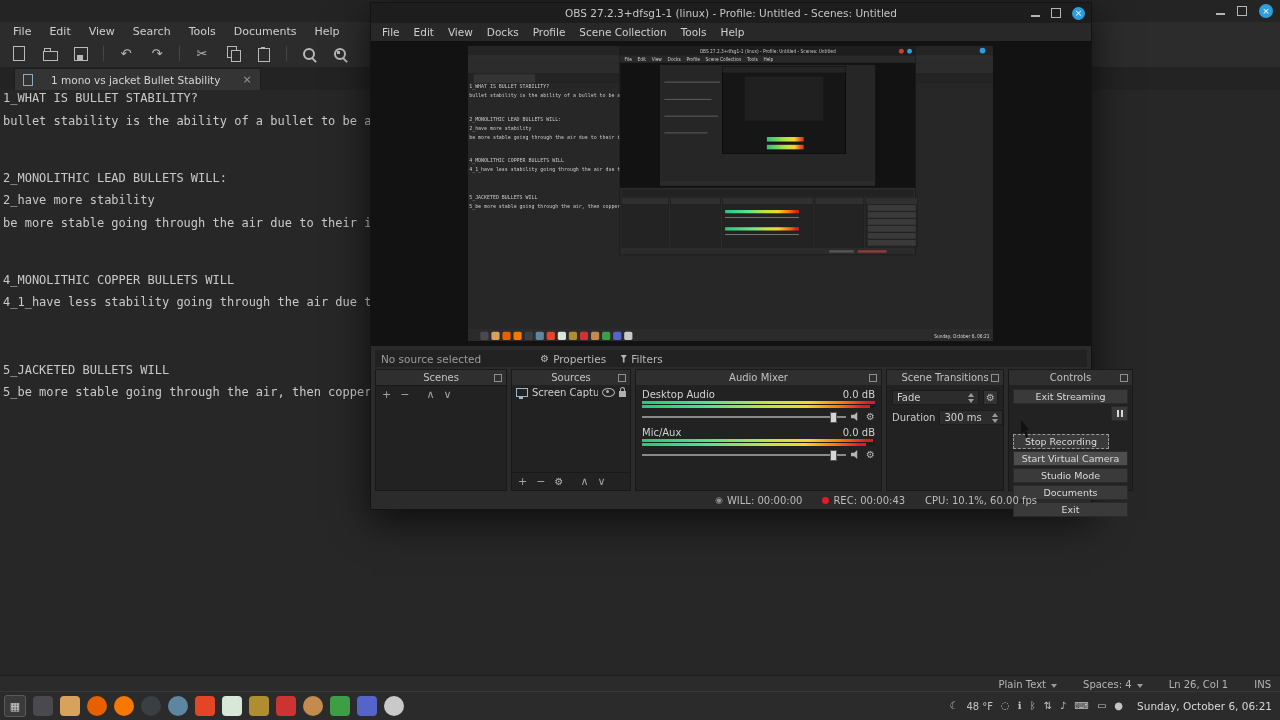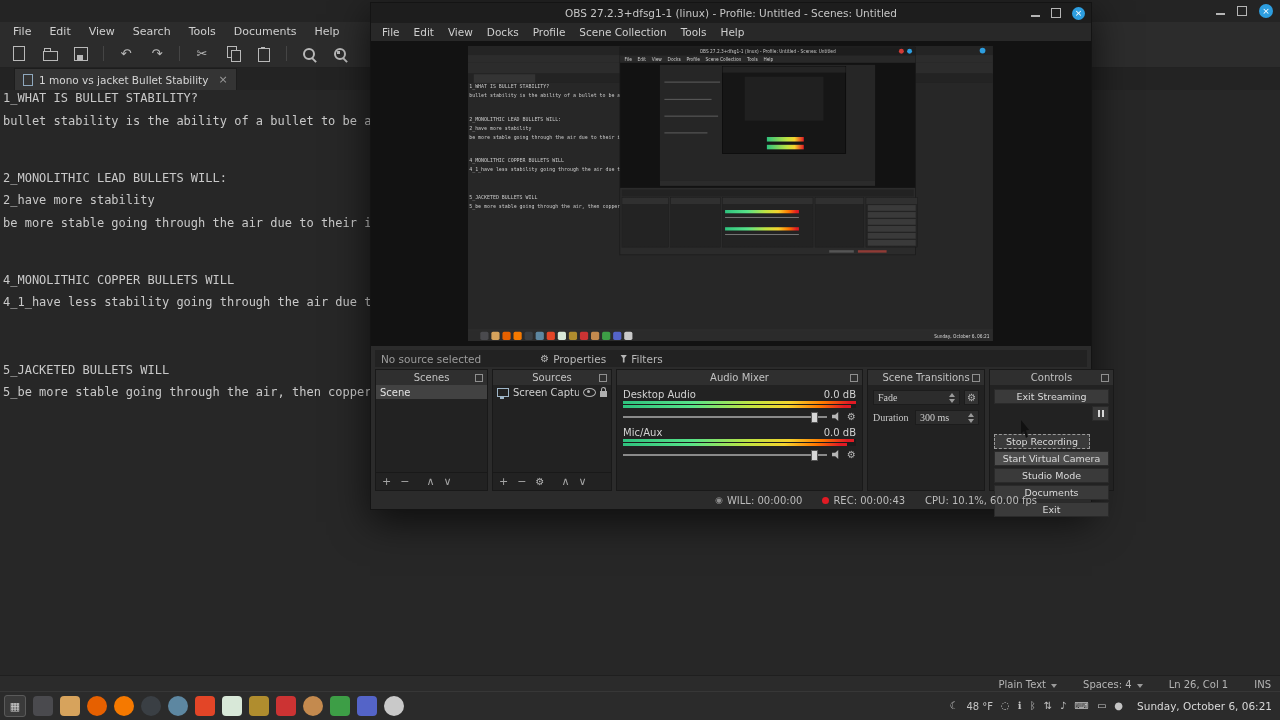--- a/index.html
+++ b/index.html
@@ -28,21 +28,21 @@
   .ic-save::after{content:"";position:absolute;left:2px;bottom:0;width:6px;height:5px;background:#b9b9b9;}
   .ic-copy{width:8px;height:10px;border:1px solid #b9b9b9;position:relative;margin:0 3px 3px 0;}
   .ic-copy::after{content:"";position:absolute;left:3px;top:3px;width:8px;height:10px;border:1px solid #b9b9b9;background:#2c2c2c;}
   .ic-paste{width:10px;height:12px;border:1px solid #b9b9b9;position:relative;margin-top:2px;}
   .ic-paste::before{content:"";position:absolute;top:-2px;left:2px;width:4px;height:2px;background:#b9b9b9;}
   .ic-search{width:8px;height:8px;border:2px solid #b9b9b9;border-radius:50%;position:relative;}
   .ic-search::after{content:"";position:absolute;right:-4px;bottom:-3px;width:6px;height:2px;background:#b9b9b9;transform:rotate(45deg);}
   .ic-dot::before{content:"";position:absolute;left:1px;top:1px;width:3px;height:3px;background:#b9b9b9;}
   .ed-tabbar{position:absolute;left:0;top:68px;right:0;height:22px;background:#232323;display:flex;align-items:flex-end;}
   .ed-tab{height:21px;background:#343434;border:1px solid #1d1d1d;border-bottom:none;display:flex;align-items:center;
-    gap:6px;padding:0 8px;font-size:10.5px;color:#d5d5d5;margin-left:14px;}
+    gap:18px;padding:0 8px;font-size:10.5px;color:#d5d5d5;margin-left:14px;}
   .tab-doc{width:8px;height:10px;border:1px solid #8fa8bd;}
   .tab-close{color:#9a9a9a;font-size:11px;padding-left:4px;}
   .ed-content{position:absolute;left:0;top:90px;right:0;bottom:16px;background:#272727;overflow:hidden;}
   .ed-line{position:absolute;left:3px;font:12px "DejaVu Sans Mono",monospace;color:#c9c9c9;white-space:pre;}
   .ed-status{position:absolute;left:0;right:0;bottom:0;height:16px;background:#2b2b2b;border-top:1px solid #1f1f1f;
     display:flex;justify-content:flex-end;align-items:center;gap:26px;padding-right:9px;font-size:10px;color:#b5b5b5;}
   .caret{display:inline-block;width:0;height:0;border-left:3px solid transparent;border-right:3px solid transparent;
     border-top:4px solid #9a9a9a;margin-left:5px;}
   
   .obs{position:absolute;left:370px;top:2px;width:720px;height:506px;background:#2b2b2b;border:1px solid #141414;
@@ -130,21 +130,21 @@
   .meter i{position:absolute;left:0;height:3px;
     background:linear-gradient(90deg,#2ec27e 0%,#57e389 30%,#c0e442 55%,#f6d32d 72%,#ff7800 86%,#e01b24 97%);}
   .meter i.t{top:0;} .meter i.b{bottom:0;}
   .mix-row2{display:flex;align-items:center;gap:5px;height:13px;margin-bottom:3px;}
   .slider{flex:1;position:relative;height:13px;}
   .slider .groove{position:absolute;left:0;right:0;top:6px;height:2px;background:#8a8a8a;}
   .slider .handle{position:absolute;top:2px;width:5px;height:9px;background:#d6d6d6;border:1px solid #555;}
   .i-spk{width:10px;height:9px;background:#b5b5b5;flex:none;
     clip-path:polygon(0 30%,32% 30%,62% 0,62% 100%,32% 70%,0 70%);}
   
-  .tr-b{padding:5px 5px;display:flex;flex-direction:column;gap:5px;font-family:Liberation Serif, serif;}
+  .tr-b{padding:5px 5px;display:flex;flex-direction:column;gap:5px;}
   .tr-row{display:flex;align-items:center;gap:4px;}
   .combo{flex:1;height:15px;background:#2c2c2c;border:1px solid #1c1c1c;display:flex;align-items:center;
     font-size:10px;color:#d0d0d0;padding:0 4px;box-sizing:border-box;}
   .spinarr{margin-left:auto;display:flex;flex-direction:column;gap:2px;align-items:center;}
   .spinarr .up{width:0;height:0;border-left:3px solid transparent;border-right:3px solid transparent;border-bottom:4px solid #9a9a9a;}
   .spinarr .dn{width:0;height:0;border-left:3px solid transparent;border-right:3px solid transparent;border-top:4px solid #9a9a9a;}
   .sqbtn{width:15px;height:15px;background:#333;border:1px solid #1c1c1c;display:flex;align-items:center;
     justify-content:center;flex:none;box-sizing:border-box;}
   .tr-label{font-size:10px;color:#c9c9c9;flex:1;}
   .spin{width:64px;height:15px;background:#2c2c2c;border:1px solid #1c1c1c;display:flex;align-items:center;
@@ -382,27 +382,24 @@
         <span>Properties</span>
       </span>
       <span class="src-btn">
         <i class="funnel"></i>
         <span>Filters</span>
       </span>
     </div>
 
     <div class="obs-docks">
 
-      <div class="dock" style="width:113px">
+      <div class="dock" style="width:132px">
         <div class="dock-h">
           <span>Scenes</span>
           <i class="undock"></i>
-        </div>
-        <div class="dock-b">
-          <div class="scene-item">Scene</div>
         </div>
         <div class="dock-f">
           <span>+</span>
           <span>−</span>
           <span class="gap">∧</span>
           <span>∨</span>
         </div>
       </div>
 
       <div class="dock" style="width:120px">

